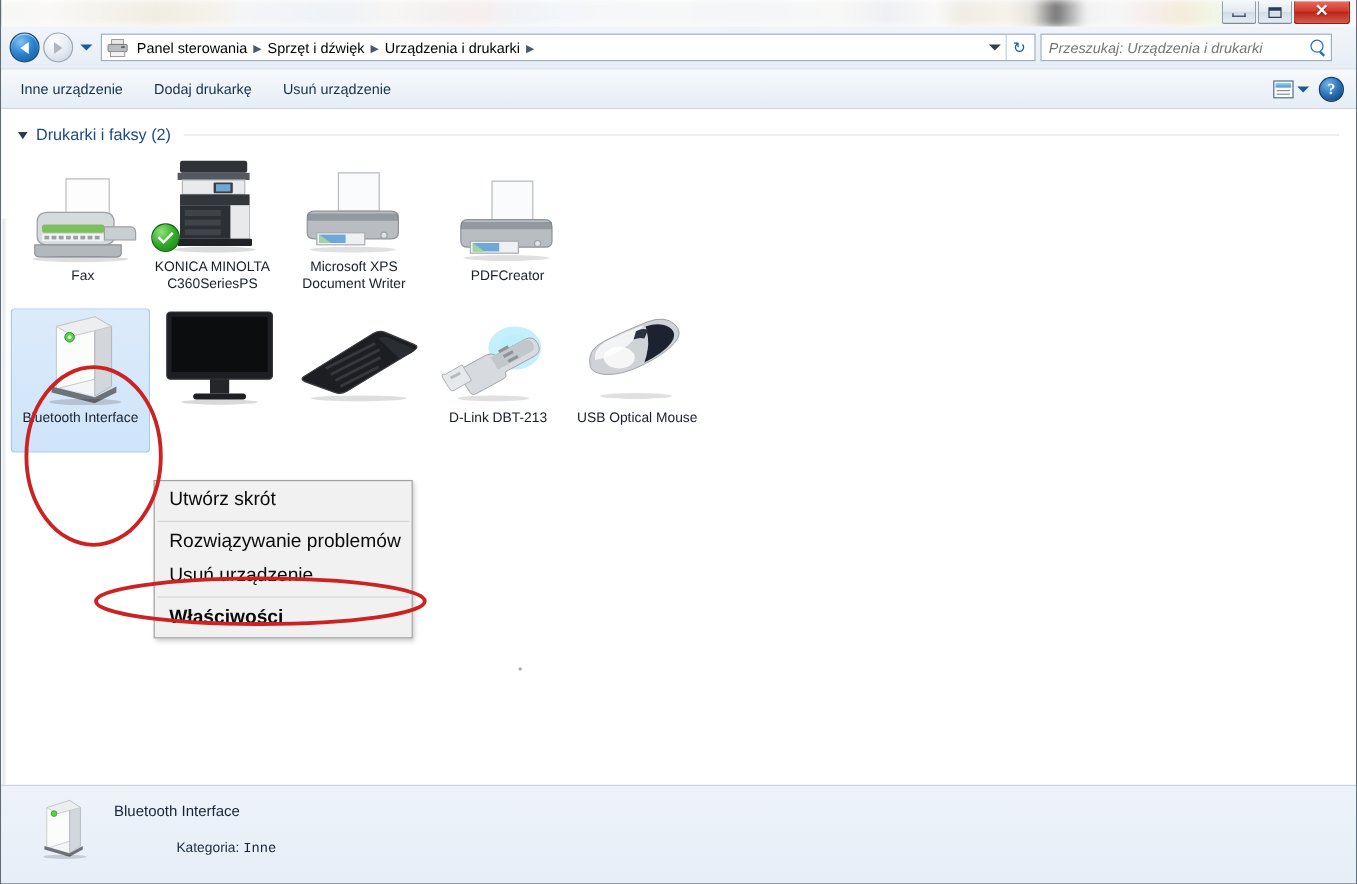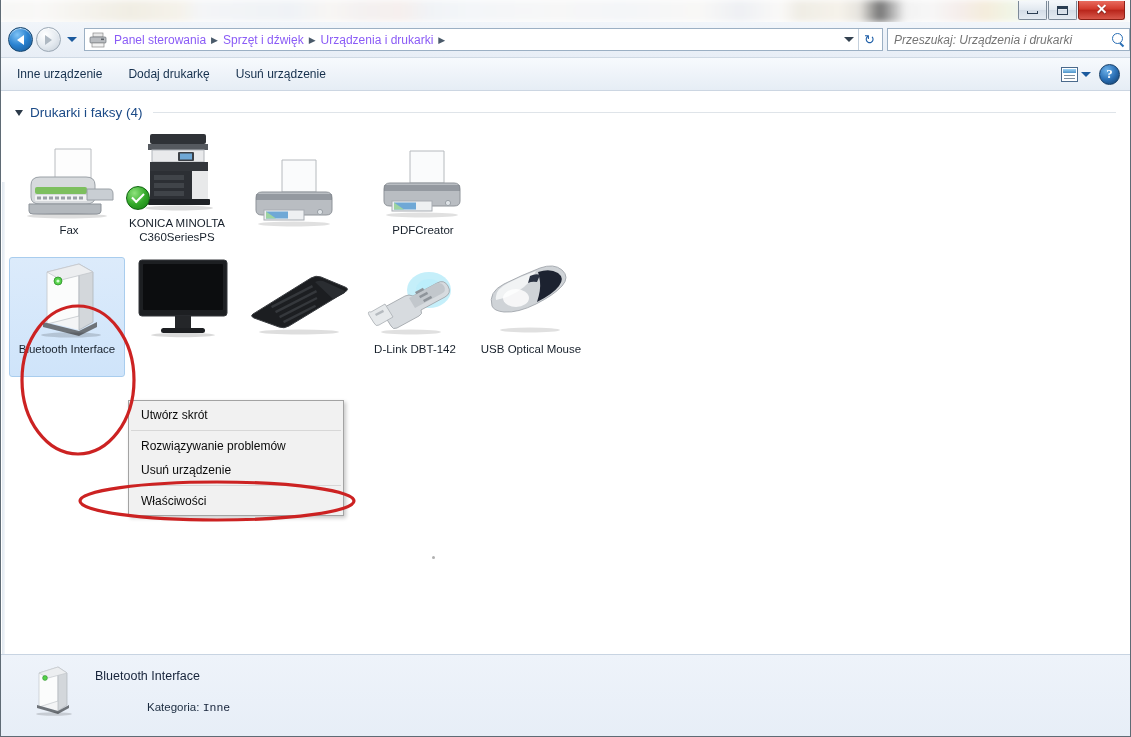--- a/index.html
+++ b/index.html
@@ -98,32 +98,32 @@
   .caret-down { width:0;height:0;border-left:5px solid transparent;border-right:5px solid transparent;border-top:5px solid #1b5a9e; }
 
   #crumbbox {
     margin-left: 4px; height: 23px; flex: 1 1 auto;
     background: #fff; border: 1px solid #9cb0c4;
     display: flex; align-items: center; padding: 0 2px;
     min-width: 0;
   }
   .crumb-printer-icon { width: 18px; height: 16px; margin: 0 3px 0 2px; flex:none; position: relative; }
   .crumb-txt {
-    font-size: 12px; color: #8b5cf6; padding: 1px 4px; white-space: nowrap;
+    font-size: 12px; color: #000000; padding: 1px 4px; white-space: nowrap;
   }
   .crumb-sep { color: #4a5a6a; font-size: 9px; padding: 0 1px; }
   .crumb-spacer { flex: 1 1 auto; }
   .crumb-caret { width: 18px; display:flex;align-items:center;justify-content:center; }
   .crumb-caret .caret-down { border-top-color: #33414f; }
   .crumb-refresh {
     width: 22px; height: 21px; border-left: 1px solid #c4d0dc;
     display:flex;align-items:center;justify-content:center; color:#1f5fa8; font-size: 13px;
   }
   #searchbox {
-    width: 243px; height: 23px; margin: 0 0 0 4px; flex: none;
+    width: 243px; height: 23px; margin: 0 20px 0 4px; flex: none;
     background: #fff; border: 1px solid #9cb0c4;
     display: flex; align-items: center; padding: 0 4px;
   }
   #searchbox input {
     border: none; outline: none; flex: 1 1 auto; min-width: 0;
     font-family: "Liberation Sans", sans-serif; font-size: 12px;
     font-style: italic; color: #6a6a6a; background: transparent;
   }
   .mag {
     width: 14px; height: 14px; flex:none; position: relative;
@@ -233,24 +233,24 @@
   
   #ctxmenu {
     position: absolute; left: 128px; top: 400px; width: 216px;
     background: #f1f1f1;
     border: 1px solid #a3a3a3;
     box-shadow: 2px 2px 4px rgba(0,0,0,.22);
     padding: 2px 0;
     z-index: 20;
   }
   #ctxmenu .mi {
-    font-size: 12px; color: #0b0b0b; padding: 5px 10px 5px 12px;
+    font-size: 16px; color: #0b0b0b; padding: 5px 10px 5px 12px;
     white-space: nowrap;
   }
-  #ctxmenu .mi.bold { font-weight: normal; }
+  #ctxmenu .mi.bold { font-weight: bold; }
   #ctxmenu .sep { height: 1px; background: #d7d7d7; margin: 3px 2px; }
 
   
   .annot { position: absolute; z-index: 25; pointer-events: none; }
 
   
   .stray-dot {
     position:absolute; left: 431px; top: 465px; width: 3px; height: 3px;
     background: #b0b0b0; border-radius: 50%; z-index: 5;
   }
@@ -328,21 +328,21 @@
     <div class="caret-down"></div>
   </div>
   <div class="help-btn">?</div>
 </div>
 
 <div id="content">
   <div id="left-edge"></div>
 
   <div class="group-header">
     <div class="grp-tri"></div>
-    <div class="grp-title">Drukarki i faksy (4)</div>
+    <div class="grp-title">Drukarki i faksy (2)</div>
     <div class="grp-rule"></div>
   </div>
 
   <div class="tiles">
 
     <div class="tile">
       <div class="tile-img">
         <svg width="96" height="74" viewBox="0 0 96 74">
           <path d="M34 4 h36 v30 h-36 z" fill="#fdfdfd" stroke="#b9bcc0" stroke-width="1"></path>
           <path d="M10 40 q0-8 9-8 h46 q9 0 9 8 v12 q0 7 -9 7 h-46 q-9 0 -9 -7 z" fill="#d7dadd" stroke="#9aa0a6"></path>
@@ -394,20 +394,21 @@
           <path d="M32 6 h34 v32 h-34 z" fill="#fafbfc" stroke="#b6babe"></path>
           <path d="M12 38 h64 q6 0 6 6 v12 q0 5 -6 5 h-64 q-6 0 -6 -5 v-12 q0 -6 6 -6 z" fill="#b9bdc2" stroke="#8e9399"></path>
           <path d="M6 40 h76 v6 h-76 z" fill="#70767d" opacity=".5"></path>
           <rect x="14" y="56" width="40" height="10" fill="#eef0f2" stroke="#a7acb2"></rect>
           <rect x="16" y="57.5" width="22" height="7" fill="#6fa8d6"></rect>
           <path d="M16 57.5 l10 7 h-10 z" fill="#9ed4a1"></path>
           <circle cx="70" cy="58" r="2.6" fill="#dfe3e7" stroke="#9aa0a6"></circle>
           <ellipse cx="44" cy="70" rx="36" ry="2.4" fill="#000" opacity=".12"></ellipse>
         </svg>
       </div>
+      <div class="tile-label">Microsoft XPS Document Writer</div>
     </div>
 
     <div class="tile wide">
       <div class="tile-img">
         <svg width="90" height="74" viewBox="0 0 90 74">
           <path d="M32 6 h34 v32 h-34 z" fill="#fafbfc" stroke="#b6babe"></path>
           <path d="M12 38 h64 q6 0 6 6 v12 q0 5 -6 5 h-64 q-6 0 -6 -5 v-12 q0 -6 6 -6 z" fill="#b9bdc2" stroke="#8e9399"></path>
           <path d="M6 40 h76 v6 h-76 z" fill="#70767d" opacity=".5"></path>
           <rect x="14" y="56" width="40" height="10" fill="#eef0f2" stroke="#a7acb2"></rect>
           <rect x="16" y="57.5" width="22" height="7" fill="#6fa8d6"></rect>
@@ -479,21 +480,21 @@
           <g fill="#8e949a">
             <rect x="52" y="28" width="9" height="2.6" transform="rotate(-28 52 28)"></rect>
             <rect x="56" y="32" width="9" height="2.6" transform="rotate(-28 56 32)"></rect>
             <rect x="60" y="36" width="9" height="2.6" transform="rotate(-28 60 36)"></rect>
           </g>
           <path d="M8 48 l14 -8 l8 13 l-14 8 q-3 2 -5 -2 l-5 -8 q-2 -4 2 -3 z" fill="#e6e9eb" stroke="#a8adb2" stroke-width="0.8"></path>
           <rect x="12" y="50" width="9" height="2.4" fill="#b5babf" transform="rotate(-28 12 50)"></rect>
           <ellipse cx="48" cy="68" rx="30" ry="2.4" fill="#000" opacity=".12"></ellipse>
         </svg>
       </div>
-      <div class="tile-label">D-Link DBT-142</div>
+      <div class="tile-label">D-Link DBT-213</div>
     </div>
 
     <div class="tile" style="width:116px;height:120px">
       <div class="tile-img">
         <svg width="98" height="76" viewBox="0 0 98 76">
           <path d="M10 44 q-4 -14 12 -22 q18 -9 36 -16 q14 -5 22 2 q8 7 0 16 q-8 9 -26 18 q-18 9 -32 8 q-10 -1 -12 -6 z" fill="#cfd3d7" stroke="#9aa0a6" stroke-width="0.8"></path>
           <path d="M14 38 q-2 -10 12 -17 q14 -7 28 -12 q-4 9 -12 16 q-12 10 -28 13 z" fill="#f2f4f5" opacity=".95"></path>
           <path d="M56 10 q12 -4 20 1 q7 5 1 13 q-6 8 -22 16 q4 -12 3 -20 q-1 -7 -2 -10 z" fill="#1c2230"></path>
           <path d="M48 14 q6 -3 10 -1 l-3 7 q-5 -1 -9 1 z" fill="#2a3242"></path>
           <ellipse cx="34" cy="36" rx="13" ry="9" fill="#ffffff" opacity=".8"></ellipse>

